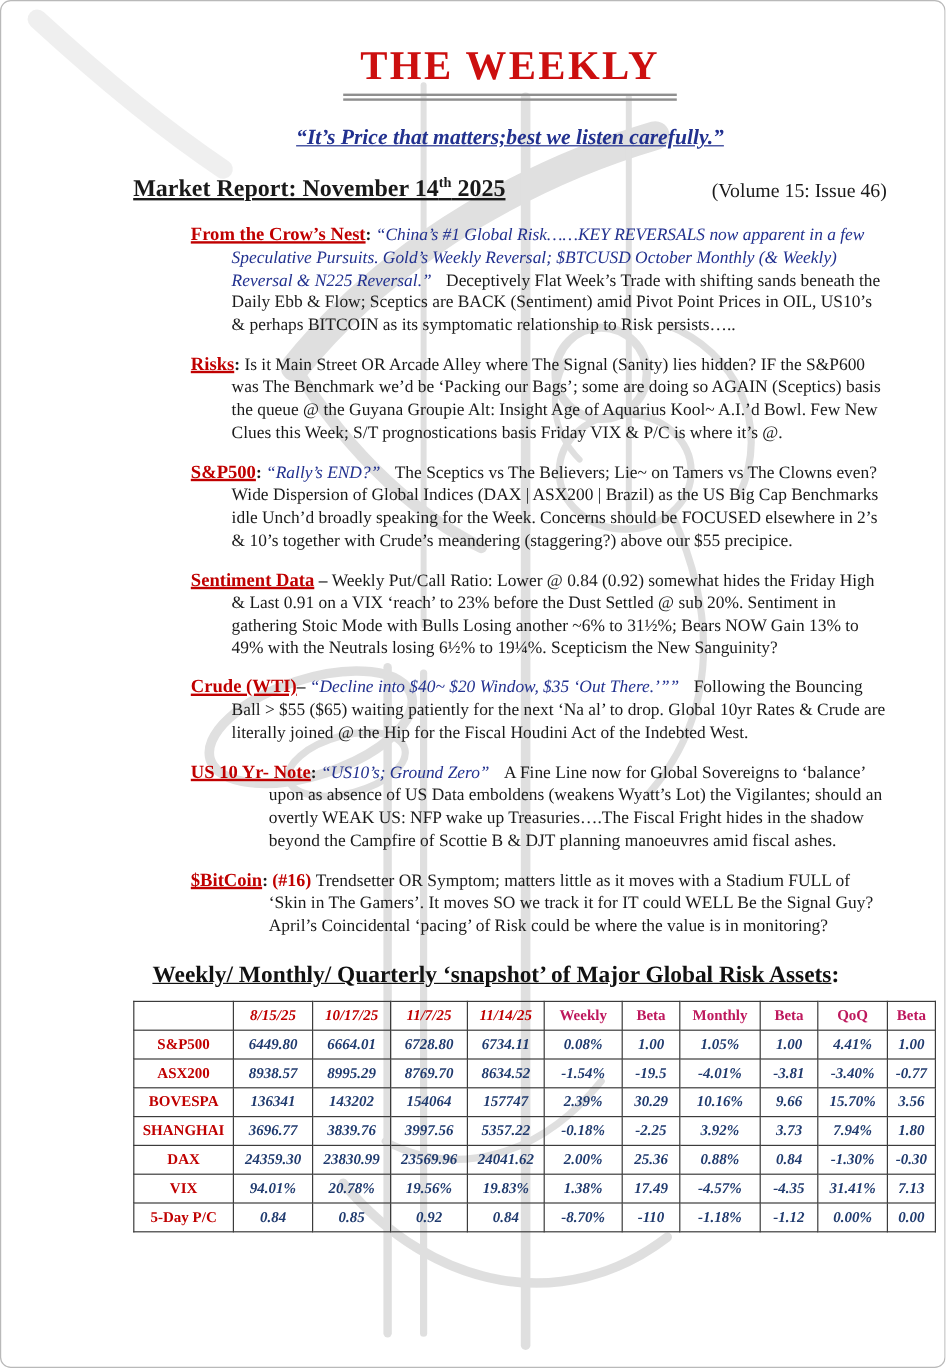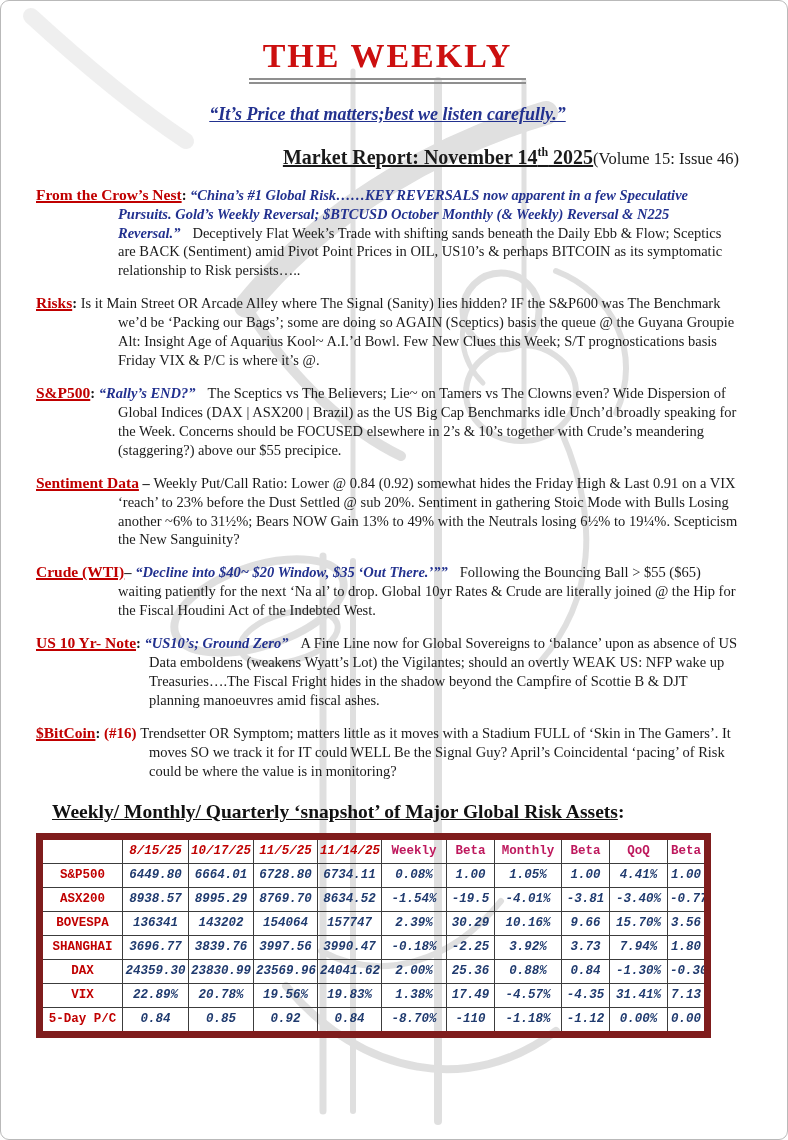--- a/index.html
+++ b/index.html
@@ -8,61 +8,61 @@
     width:786px;height:1138px;
     border:1px solid #b9b9b9;border-radius:9px;
     overflow:hidden;
     background:#ffffff;
     font-family:"Liberation Serif","DejaVu Serif",serif;
     color:#1a1a1a;
   }
   
   .wm{position:absolute;left:0;top:0;z-index:0;}
   
-  .content{position:relative;z-index:1;padding:30px 48px 0 35px;}
+  .content{position:relative;z-index:1;padding:30px 48px 0 110px;}
   .title-wrap{text-align:center;margin:6px 0 0 0;}
   .doc-title{
     display:inline-block;
     font-size:34px;font-weight:bold;letter-spacing:2px;
     color:#cc0f0f;
     padding:0 14px 3px 14px;
     border-bottom:6px double #8f8f8f;
   }
   .tagline-wrap{text-align:center;margin:20px 0 0 0;}
   .tagline{
     font-size:18px;font-weight:bold;font-style:italic;
     color:#22318f;text-decoration:underline;text-align:right;
   }
   .report-row{
-    display:flex;justify-content:flex-end;align-items:baseline;
+    display:flex;justify-content:space-between;align-items:baseline;
     margin:20px 0 0 0;
   }
   .rt{font-size:20px;font-weight:bold;text-decoration:underline;}
   .rt sup{font-size:12px;}
   .volume{font-size:16.5px;}
   
   .sections{margin-top:16px;}
   p.para{margin:0 0 13px 0;font-size:14.5px;line-height:1.3;text-align:left;}
   .hang-a{padding-left:82px;text-indent:-82px;}
   .hang-b{padding-left:113px;text-indent:-113px;}
   .rh{color:#c00000;font-weight:bold;font-size:15.5px;text-decoration:underline;
-      text-decoration-thickness:1.5px;}
+      text-decoration-thickness:1.5px;margin-left:48px;}
   .sep{font-weight:bold;color:#1a1a1a;}
   .rtag{color:#c00000;font-weight:bold;font-size:15px;}
-  .bq{color:#22318f;font-weight:bold;font-style:italic;margin-right:12px;}
+  .bq{color:#22318f;font-weight:normal;font-style:italic;margin-right:12px;}
   .bt{color:#1a1a1a;}
   
   h2.tbl-head{margin:20px 0 10px 16px;font-size:19.5px;font-weight:bold;color:#111;}
   h2.tbl-head .u{text-decoration:underline;}
   
   table.snap{
     border-collapse:collapse;table-layout:fixed;width:668px;
-    font-family:Liberation Mono, monospace;
+    font-family:Liberation Serif, serif;
     background:transparent;
-    border:7px solid #7f1d1d;
+    border:1px solid #7f1d1d;
   }
   table.snap th, table.snap td{
     border:1px solid #3c3c3c;
     padding:2px 2px;height:19px;
     text-align:center;vertical-align:middle;
     font-size:12.5px;overflow:hidden;white-space:nowrap;
   }
   th.c-corner{background:transparent;}
   th.c-date{color:#c00000;font-weight:bold;font-style:italic;}
   th.c-metric{color:#be185d;font-weight:bold;font-style:normal;}
@@ -141,21 +141,21 @@
           <col style="width:67px">
           <col style="width:48px">
         <col style="width:58px">
           <col style="width:40px">
       </colgroup>
       <thead>
           <tr>
             <th class="c-corner"></th>
             <th class="c-date">8/15/25</th>
             <th class="c-date">10/17/25</th>
-            <th class="c-date">11/5/25</th>
+            <th class="c-date">11/7/25</th>
             <th class="c-date">11/14/25</th>
             <th class="c-metric">Weekly</th>
             <th class="c-metric">Beta</th>
             <th class="c-metric">Monthly</th>
             <th class="c-metric">Beta</th>
             <th class="c-metric">QoQ</th>
             <th class="c-metric">Beta</th>
           </tr>
         </thead>
       <tbody>
@@ -196,21 +196,21 @@
             <td class="c-val">10.16%</td>
             <td class="c-val">9.66</td>
             <td class="c-val">15.70%</td>
             <td class="c-val">3.56</td>
           </tr>
           <tr>
             <td class="c-label">SHANGHAI</td>
             <td class="c-val">3696.77</td>
             <td class="c-val">3839.76</td>
             <td class="c-val">3997.56</td>
-            <td class="c-val">3990.47</td>
+            <td class="c-val">5357.22</td>
             <td class="c-val">-0.18%</td>
             <td class="c-val">-2.25</td>
             <td class="c-val">3.92%</td>
             <td class="c-val">3.73</td>
             <td class="c-val">7.94%</td>
             <td class="c-val">1.80</td>
           </tr>
           <tr>
             <td class="c-label">DAX</td>
             <td class="c-val">24359.30</td>
@@ -219,21 +219,21 @@
             <td class="c-val">24041.62</td>
             <td class="c-val">2.00%</td>
             <td class="c-val">25.36</td>
             <td class="c-val">0.88%</td>
             <td class="c-val">0.84</td>
             <td class="c-val">-1.30%</td>
             <td class="c-val">-0.30</td>
           </tr>
           <tr>
             <td class="c-label">VIX</td>
-            <td class="c-val">22.89%</td>
+            <td class="c-val">94.01%</td>
             <td class="c-val">20.78%</td>
             <td class="c-val">19.56%</td>
             <td class="c-val">19.83%</td>
             <td class="c-val">1.38%</td>
             <td class="c-val">17.49</td>
             <td class="c-val">-4.57%</td>
             <td class="c-val">-4.35</td>
             <td class="c-val">31.41%</td>
             <td class="c-val">7.13</td>
           </tr>

